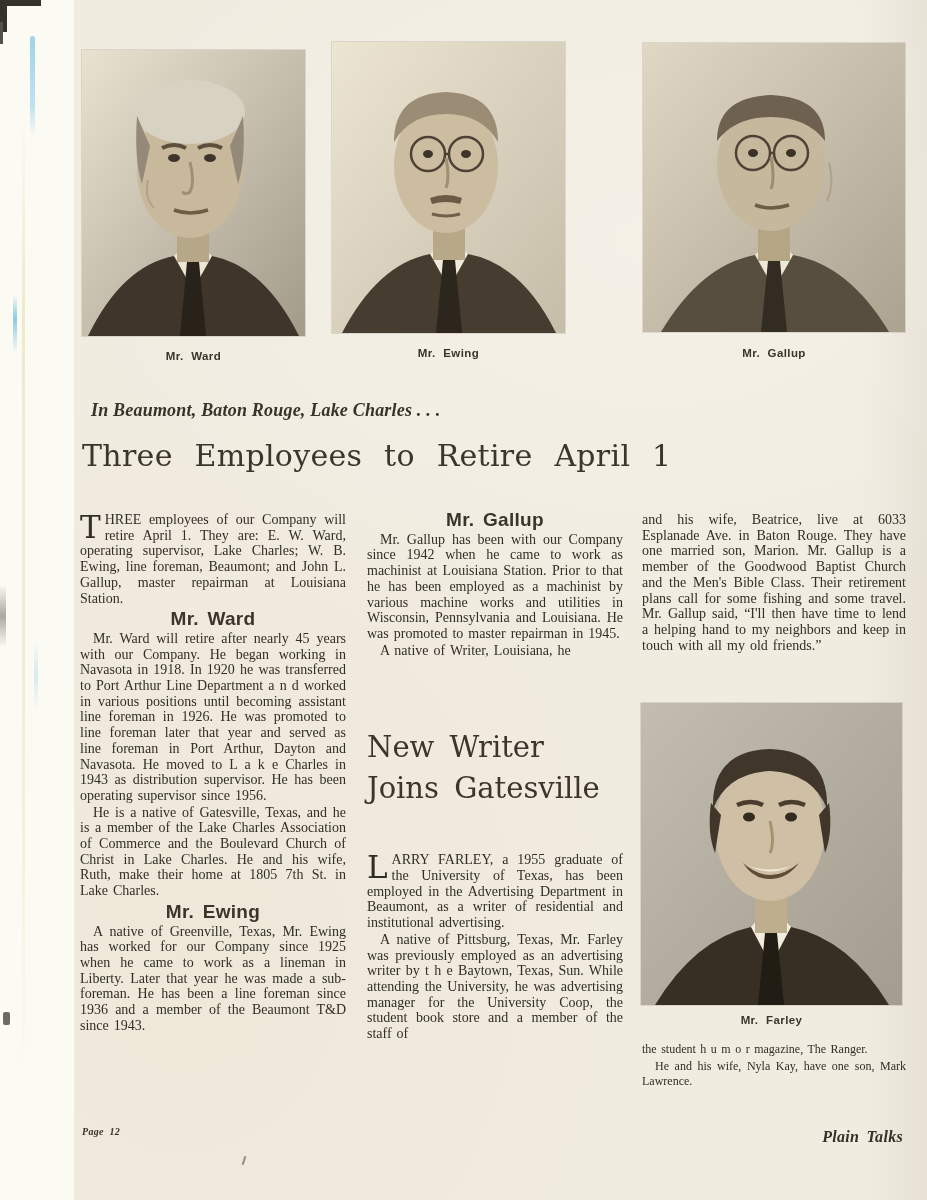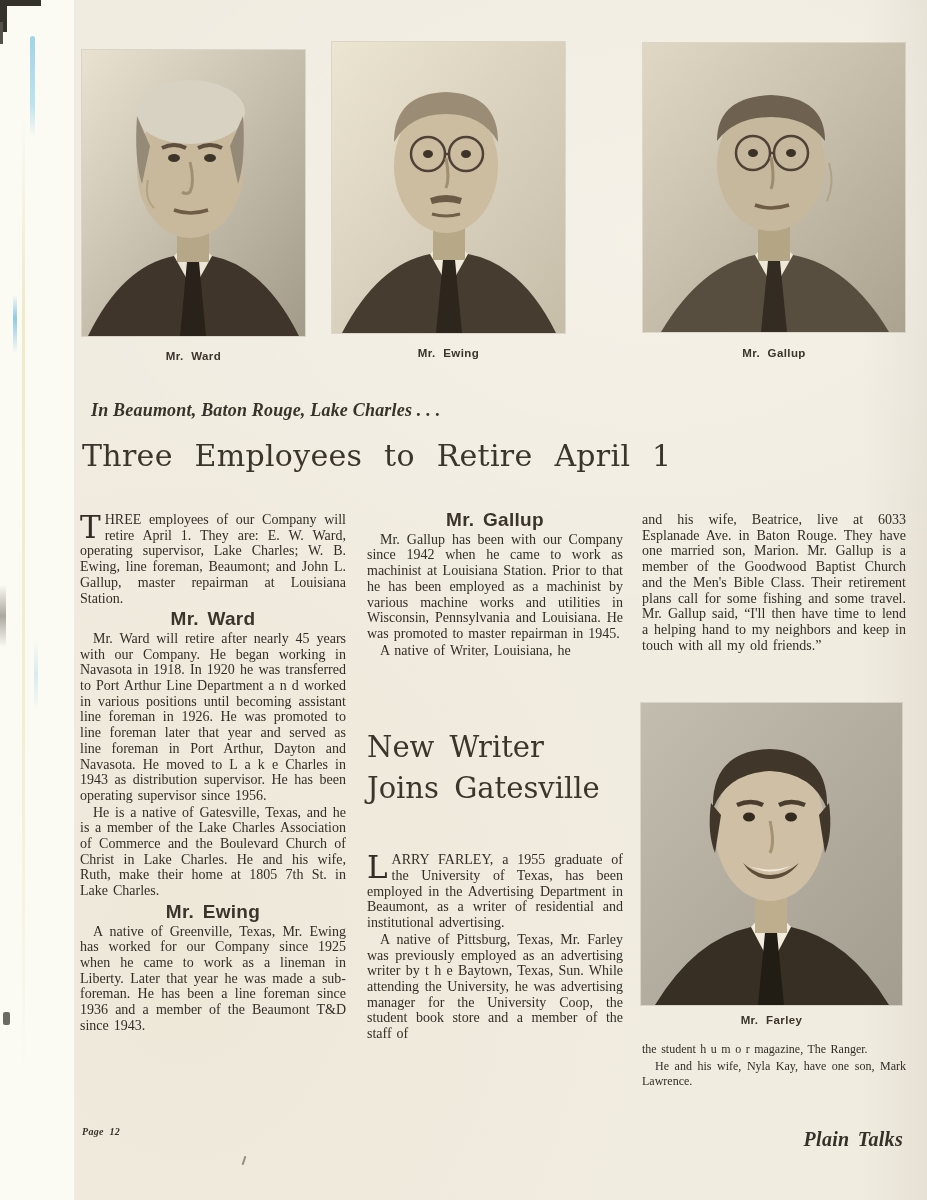--- a/index.html
+++ b/index.html
@@ -51,21 +51,21 @@
     text-align:center;color:#3a342b;margin:5px 0 4px 0;letter-spacing:.3px;word-spacing:3px;text-indent:0;}
   .dropcap{float:left;font-family:"DejaVu Serif", serif;font-size:31px;line-height:26px;
     padding:2px 4px 0 0;color:#322d26;}
   .headline2{margin-top:69px;margin-bottom:43px;font-family:"DejaVu Serif", serif;
     font-size:29px;line-height:41px;color:#3b352b;text-align:left;word-spacing:6px;text-indent:0;}
   
   .farley-photo{left:641px;top:703px;width:261px;height:302px;}
   
   .footer-left{position:absolute;left:82px;top:1126px;font-size:10px;font-weight:bold;
     font-style:italic;color:#353028;letter-spacing:.3px;word-spacing:3px;}
-  .footer-right{position:absolute;right:24px;top:1128px;font-size:20px;font-weight:bold;
+  .footer-right{position:absolute;right:24px;top:1128px;font-size:16px;font-weight:bold;
     font-style:italic;color:#353028;letter-spacing:.3px;word-spacing:3px;}
 </style>
 </head>
 <body>
 
 <div class="page">
 
   <div class="binding"></div>
   <div class="corner-mark"></div>
   <div class="edge-line"></div>

